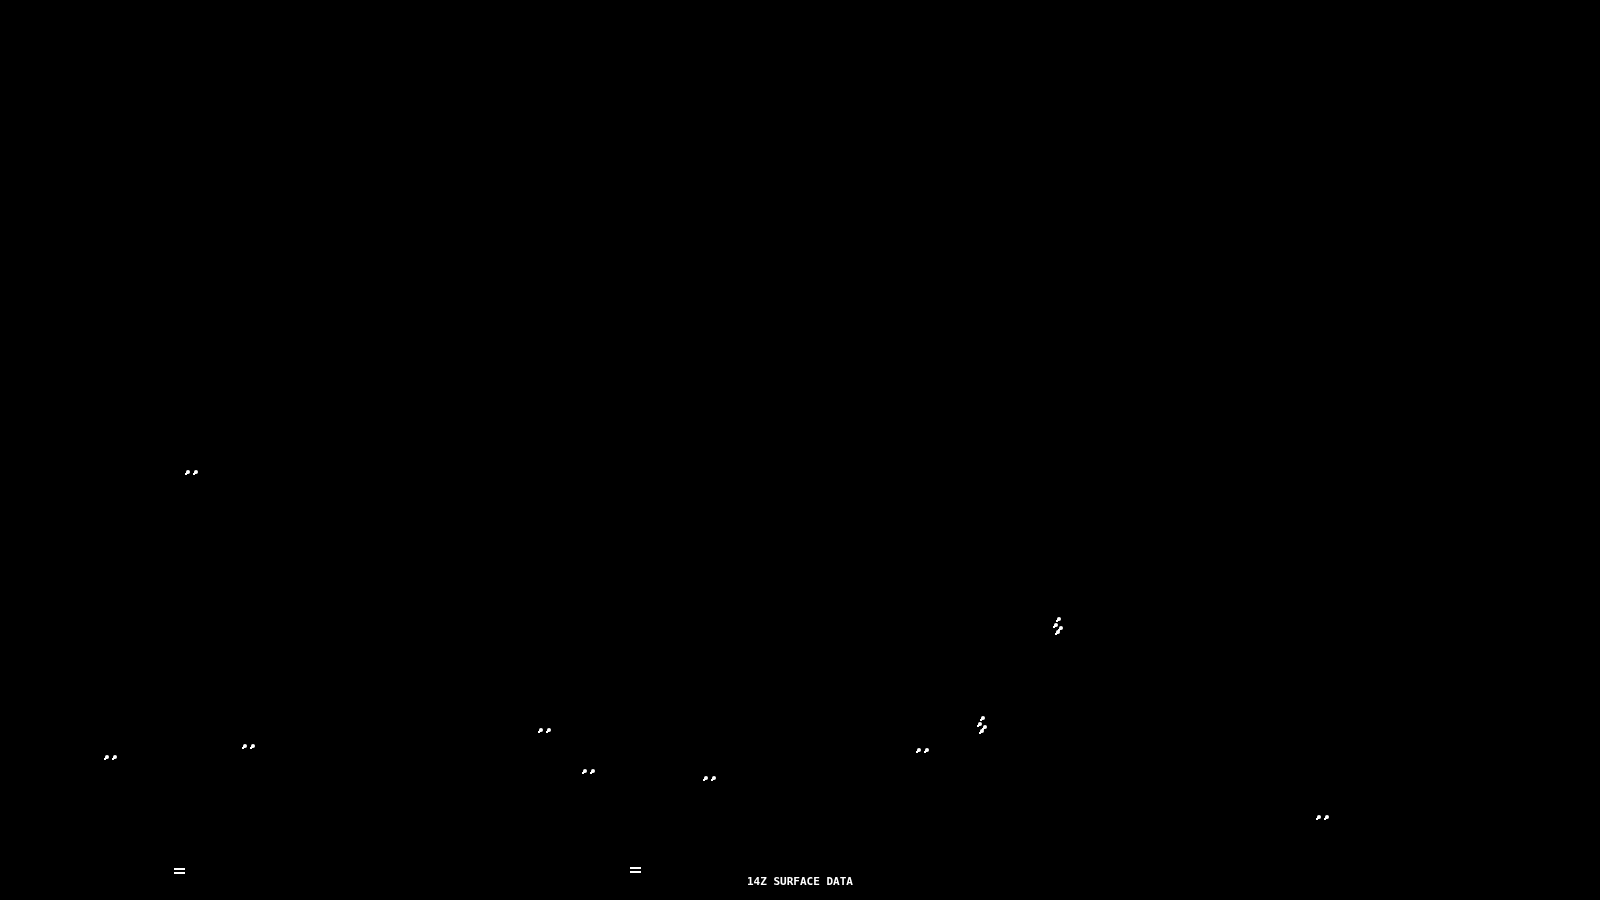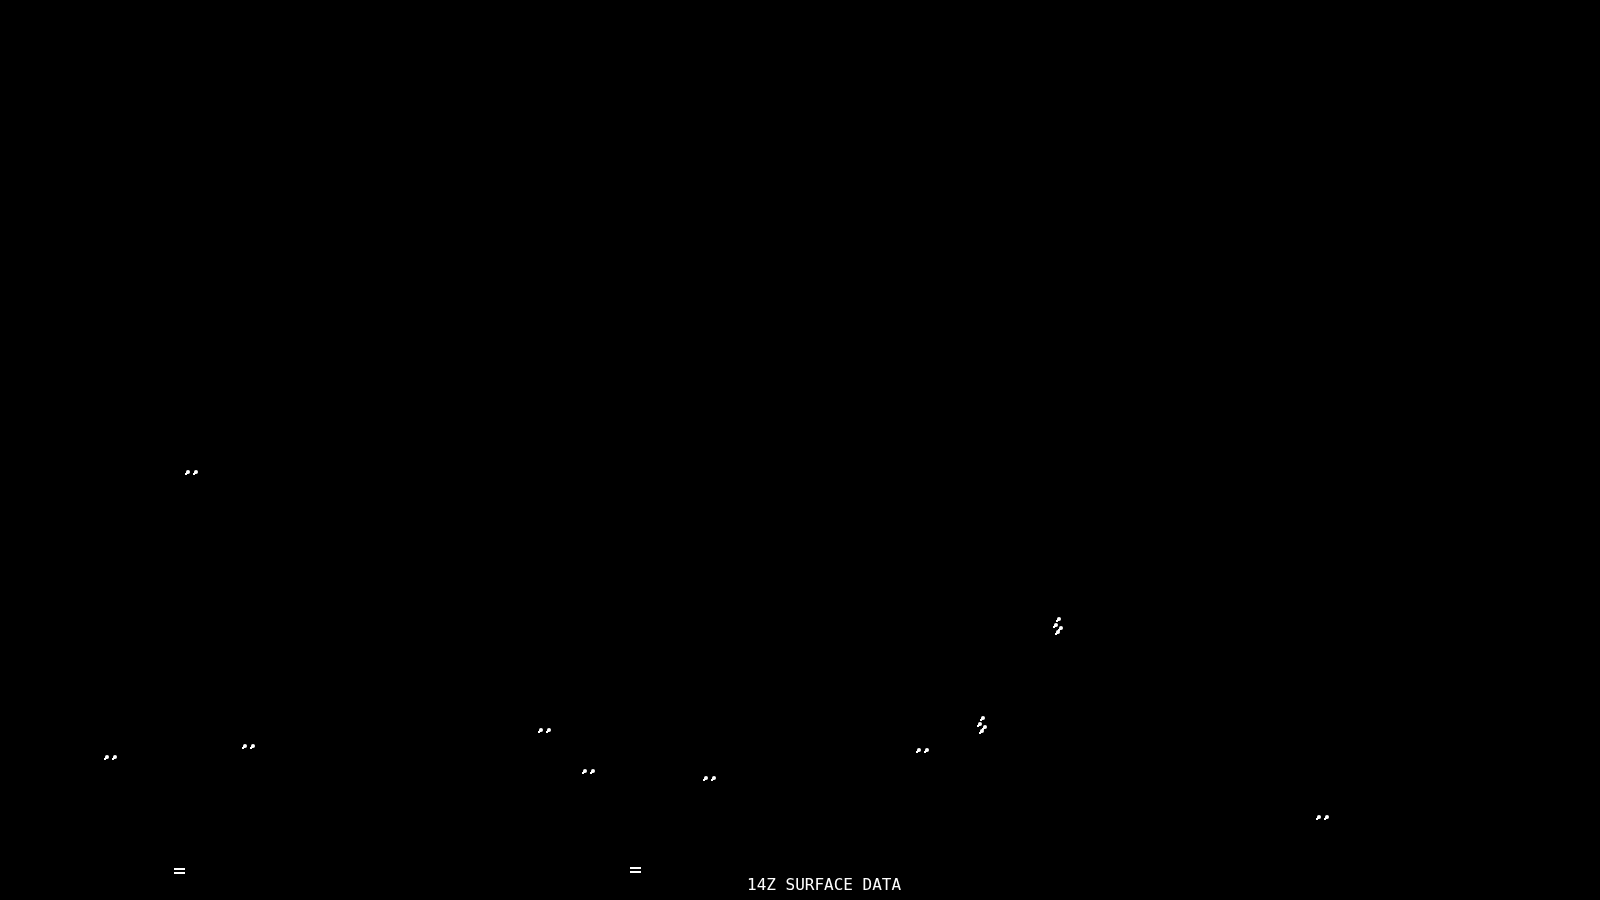--- a/index.html
+++ b/index.html
@@ -48,22 +48,22 @@
     width: 11px;
     height: 2px;
     background: #ffffff;
   }
   .caption {
     position: absolute;
     left: 747px;
     top: 875px;
     color: #ffffff;
     font-family: "DejaVu Sans Mono", monospace;
-    font-size: 16px;
-    font-weight: normal;
+    font-size: 11px;
+    font-weight: bold;
     letter-spacing: 0px;
     white-space: pre;
   }
 </style>
 </head>
 <body>
 
 <div class="screen">
   <div class="symbol-layer" id="symbol-layer">
       <div class="wx-symbol" style="left: 192px; top: 472px;">

